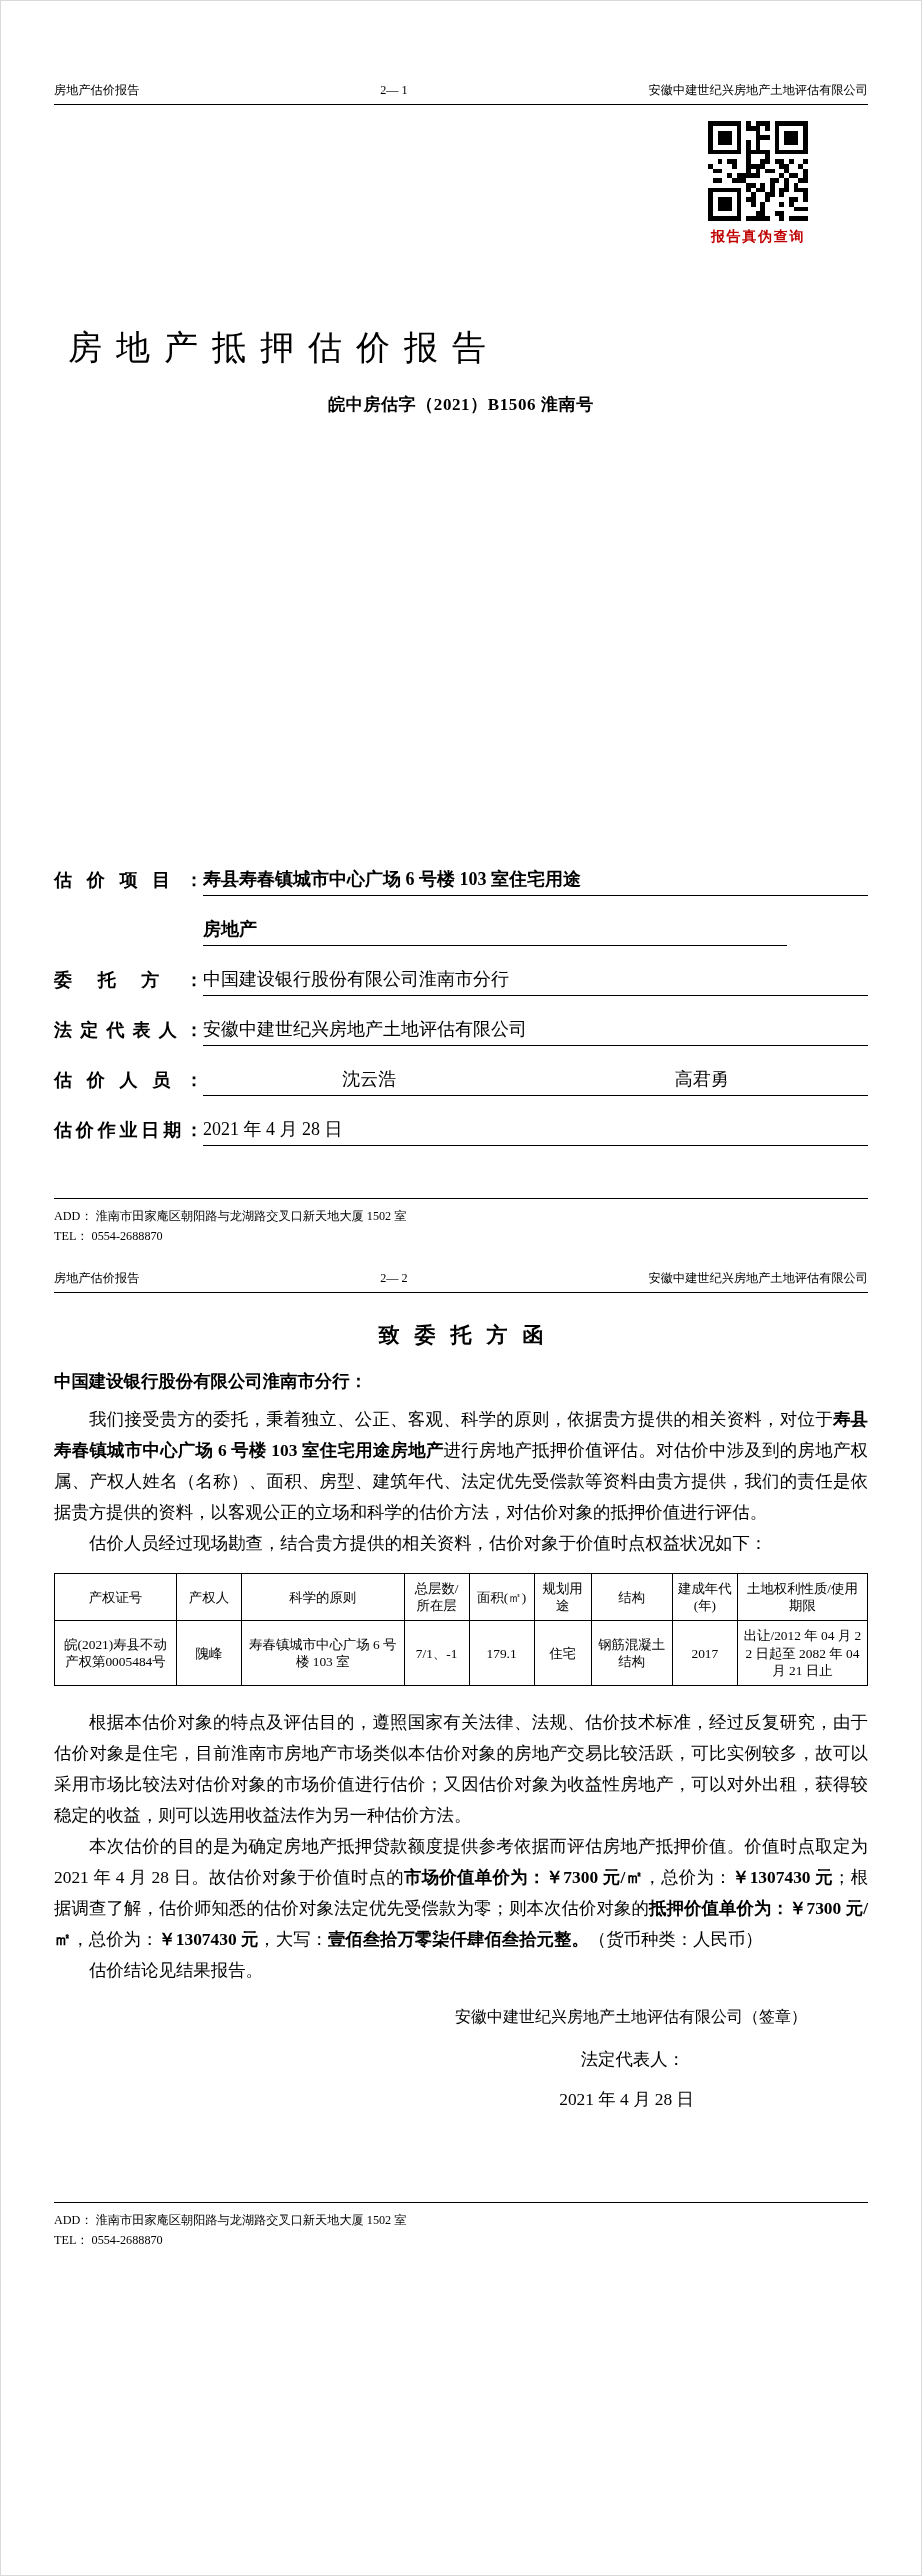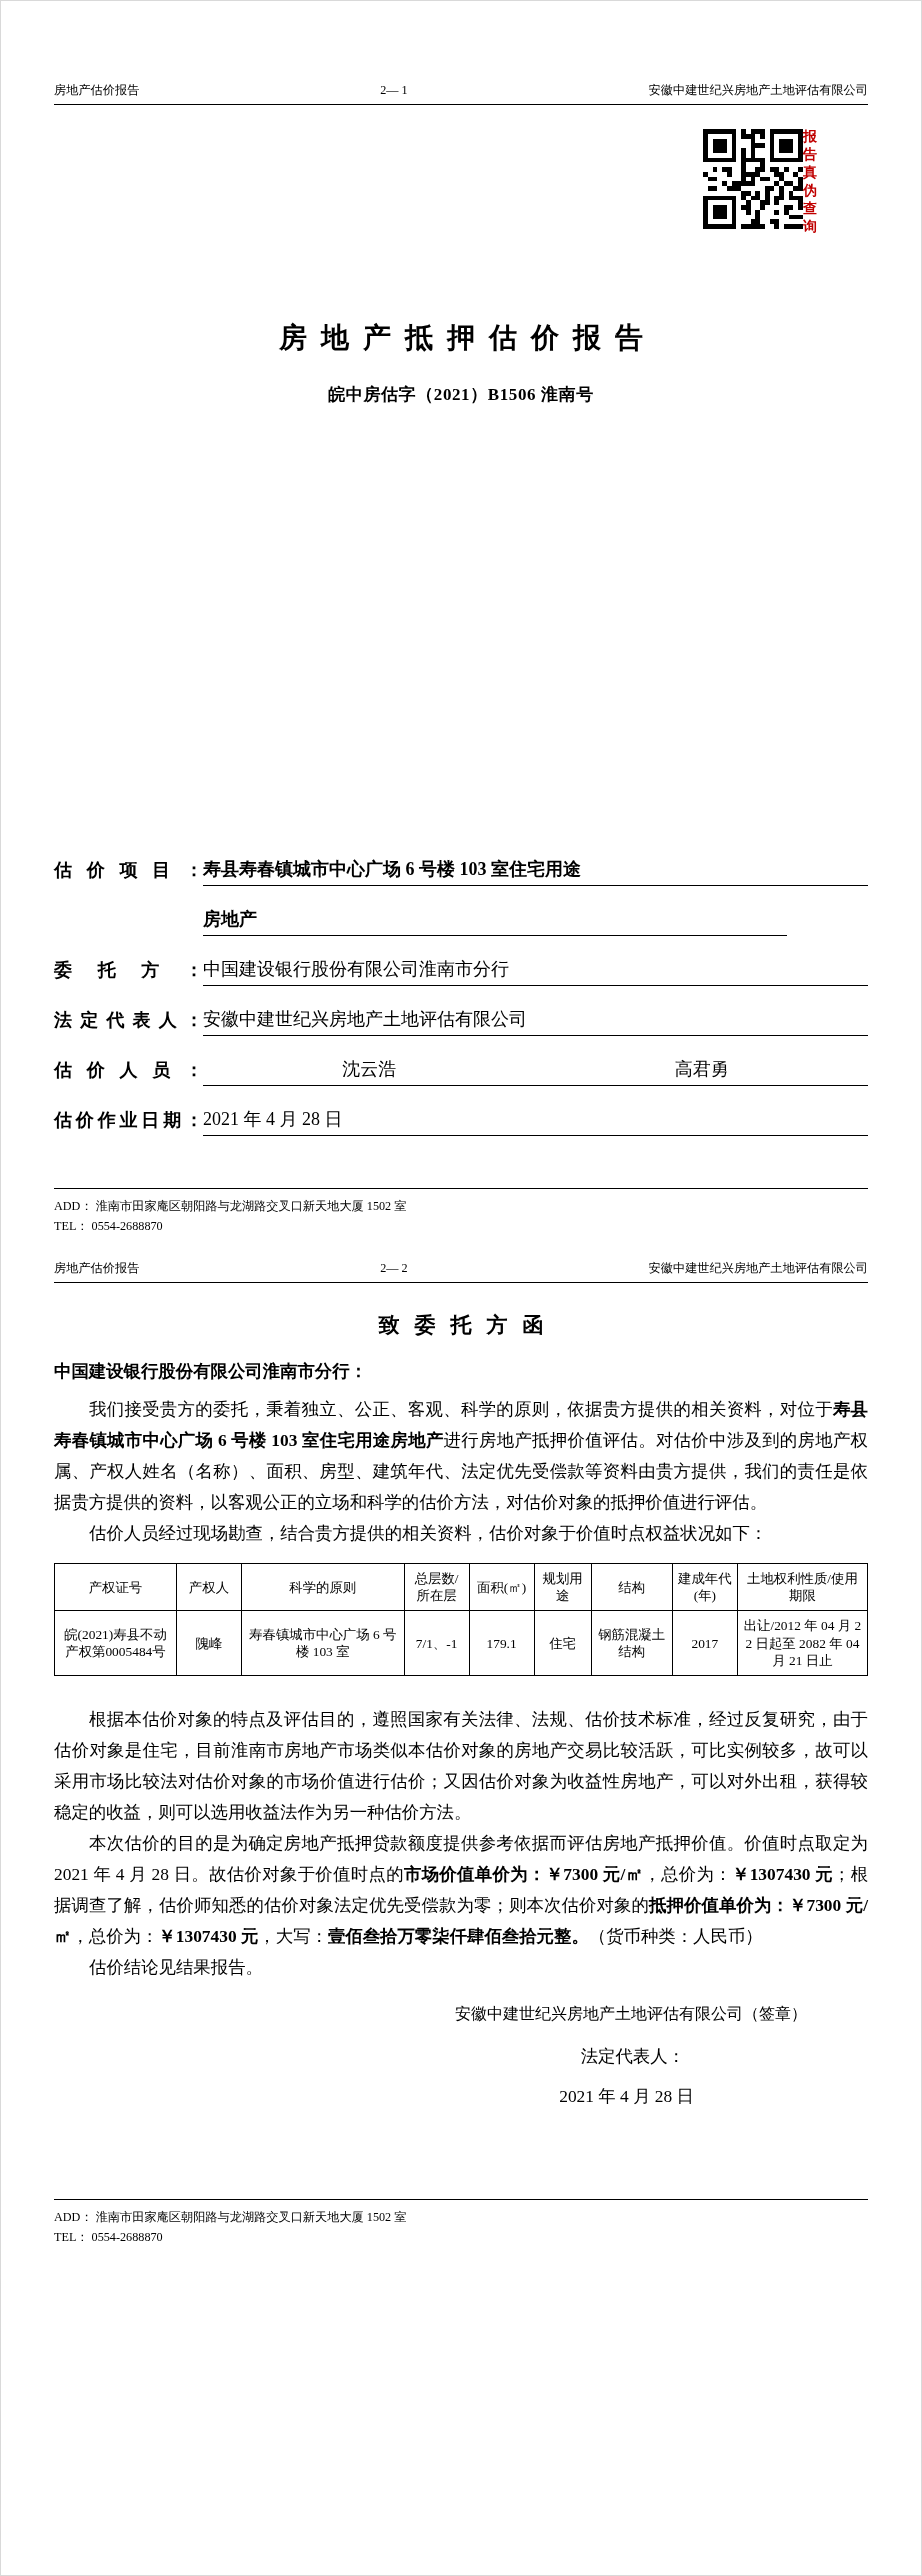--- a/index.html
+++ b/index.html
@@ -7,44 +7,44 @@
   .sheet{width:922px;min-height:2576px;box-sizing:border-box;padding:81px 53px 0;background:#fff;border:0.6px solid #d9d9d9;position:relative;}
 
   
   .page-header{display:flex;justify-content:space-between;align-items:baseline;font-size:12.2px;border-bottom:1.2px solid #000;padding-bottom:5px;}
   .page-header.second{margin-top:24.4px;}
   .page-footer{border-top:1.2px solid #000;padding-top:7px;font-size:12.2px;line-height:20px;}
   .page-footer.first{margin-top:52px;}
   .page-footer.last{margin-top:87px;}
 
   
-  .qr-block{margin:16.3px 55px 0 auto;width:110px;display:flex;flex-direction:row;align-items:center;}
+  .qr-block{margin:16.3px 55px 0 auto;width:110px;display:flex;flex-direction:column;align-items:center;}
   .qr svg{width:100px;height:100px;display:block;}
   .qr-caption{margin-top:7px;font-size:14px;font-weight:bold;letter-spacing:1.7px;color:#c00000;font-family:"Liberation Sans","DejaVu Sans",sans-serif;}
 
   
-  .title{margin:81px 0 0;font-size:28px;font-weight:bold;text-align:center;letter-spacing:14px;text-indent:14px;line-height:41px;}
+  .title{margin:81px 0 0;font-size:34px;font-weight:normal;text-align:left;letter-spacing:14px;text-indent:14px;line-height:41px;}
   .doc-number{margin-top:24.4px;font-size:17px;font-weight:bold;text-align:center;letter-spacing:0.6px;line-height:23px;}
 
   
   .form{margin-top:430px;}
   .form-line{display:flex;align-items:flex-end;height:50px;font-size:18px;}
   .flabel{flex:0 0 149px;font-weight:bold;text-align:justify;text-align-last:justify;padding-bottom:3.5px;margin-top:48px;}
   .flabel.empty{border:none;}
   .fvalue{flex:1 1 auto;border-bottom:1.2px solid #000;text-align:left;padding-bottom:3.5px;min-height:23px;}
   .fvalue.left{text-align:left;}
   .fvalue.short{flex:0 0 584px;}
   .fvalue.names{display:flex;justify-content:space-around;}
   .bold{font-weight:bold;}
 
   
   .letter-title{margin:27px 0 0;font-size:21px;font-weight:bold;text-align:center;letter-spacing:15px;text-indent:15px;line-height:31px;}
   .salutation{margin:15px 0 0;font-size:17.4px;line-height:31px;font-weight:bold;}
   .para{margin:0;font-size:17.4px;line-height:31px;text-align:justify;text-indent:35px;}
-  .para.mt{margin-top:28px;}
+  .para.mt{margin-top:21px;}
   .para.mt-s{margin-top:7px;}
 
   
   .rights-table{width:100%;margin-top:14px;border-collapse:collapse;table-layout:fixed;}
   .rights-table th,.rights-table td{border:1.2px solid #000;font-size:13.4px;line-height:17.4px;font-weight:normal;text-align:center;vertical-align:middle;padding:5.8px 3.5px;word-break:break-all;}
 
   
   .sign-company{margin-top:15px;font-size:16px;line-height:31px;text-align:right;padding-right:61px;}
   .sign-rep{margin-top:11.6px;font-size:17.4px;line-height:31px;text-align:right;padding-right:183px;}
   .sign-date{margin-top:9.3px;font-size:17.4px;line-height:31px;text-align:right;padding-right:174px;}

